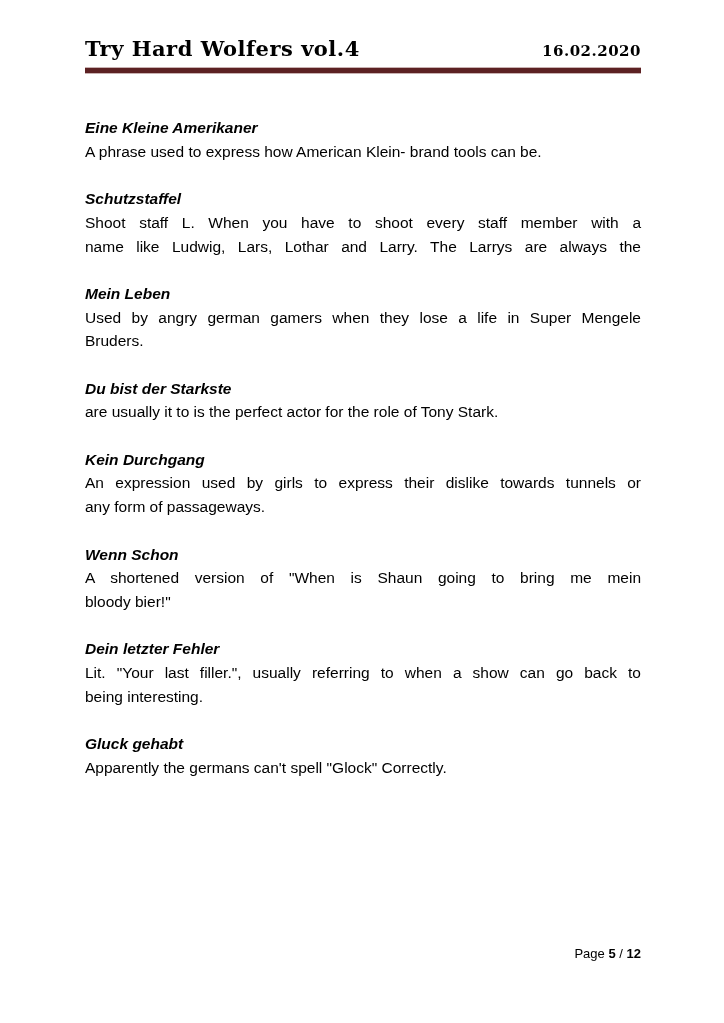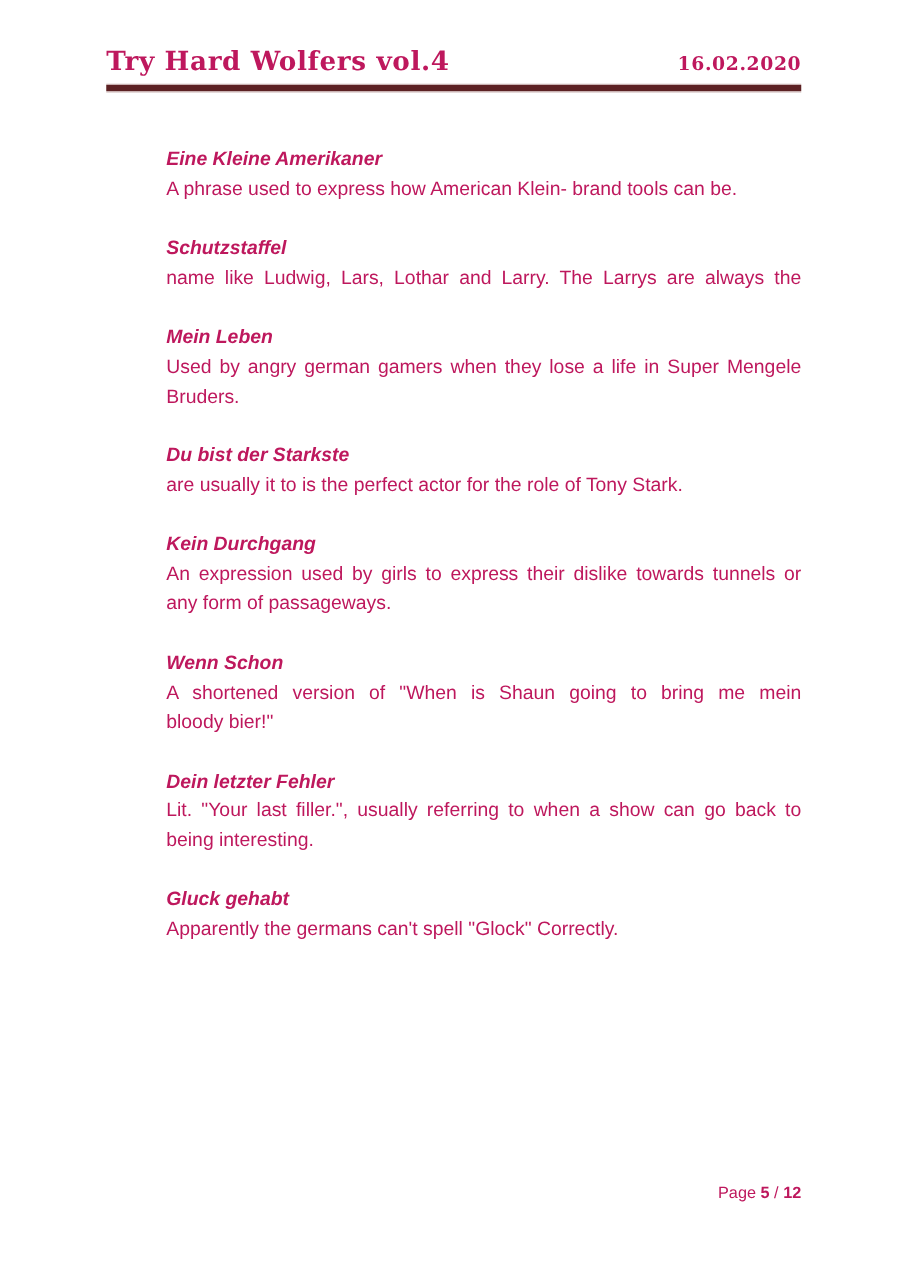--- a/index.html
+++ b/index.html
@@ -48,21 +48,20 @@
   .content {
     position: absolute;
     left: 85px;
     top: 116px;
     width: 556px;
     font-size: 15.5px;
     line-height: 23.7px;
   }
   .entry {
     margin-bottom: 23.7px;
-    margin-left: 48px;
   }
   .entry-title {
     font-weight: bold;
     font-style: italic;
   }
   .body-line {
     text-align: left;
   }
   .body-line.j {
     text-align: justify;
@@ -77,36 +76,37 @@
     white-space: nowrap;
     text-align: center;
   }
   .footer b {
     font-weight: bold;
   }
 </style>
 </head>
 <body>
 
-<div class="page" style="color: #be185d; background: rgb(255, 255, 255);">
+<div class="page" style="color: #000000; background: rgb(255, 255, 255);">
 
   <div class="header">
     <span class="doc-title">Try Hard Wolfers vol.4</span>
     <span class="doc-date">16.02.2020</span>
   </div>
 
   <div class="divider" style="background: linear-gradient(rgb(201, 178, 178) 0px, rgb(201, 178, 178) 1px, rgb(92, 33, 35) 1px, rgb(92, 33, 35) 6px, rgb(201, 178, 178) 6px, rgb(201, 178, 178) 7px);"></div>
 
   <div class="content" id="entries">
       <div class="entry">
         <div class="entry-title">Eine Kleine Amerikaner</div>
         <div class="body-line">A phrase used to express how American Klein- brand tools can be.</div>
       </div>
       <div class="entry">
         <div class="entry-title">Schutzstaffel</div>
+        <div class="body-line j">Shoot staff L. When you have to shoot every staff member with a</div>
         <div class="body-line j">name like Ludwig, Lars, Lothar and Larry. The Larrys are always the</div>
       </div>
       <div class="entry">
         <div class="entry-title">Mein Leben</div>
         <div class="body-line j">Used by angry german gamers when they lose a life in Super Mengele</div>
         <div class="body-line">Bruders.</div>
       </div>
       <div class="entry">
         <div class="entry-title">Du bist der Starkste</div>
         <div class="body-line">are usually it to is the perfect actor for the role of Tony Stark.</div>

